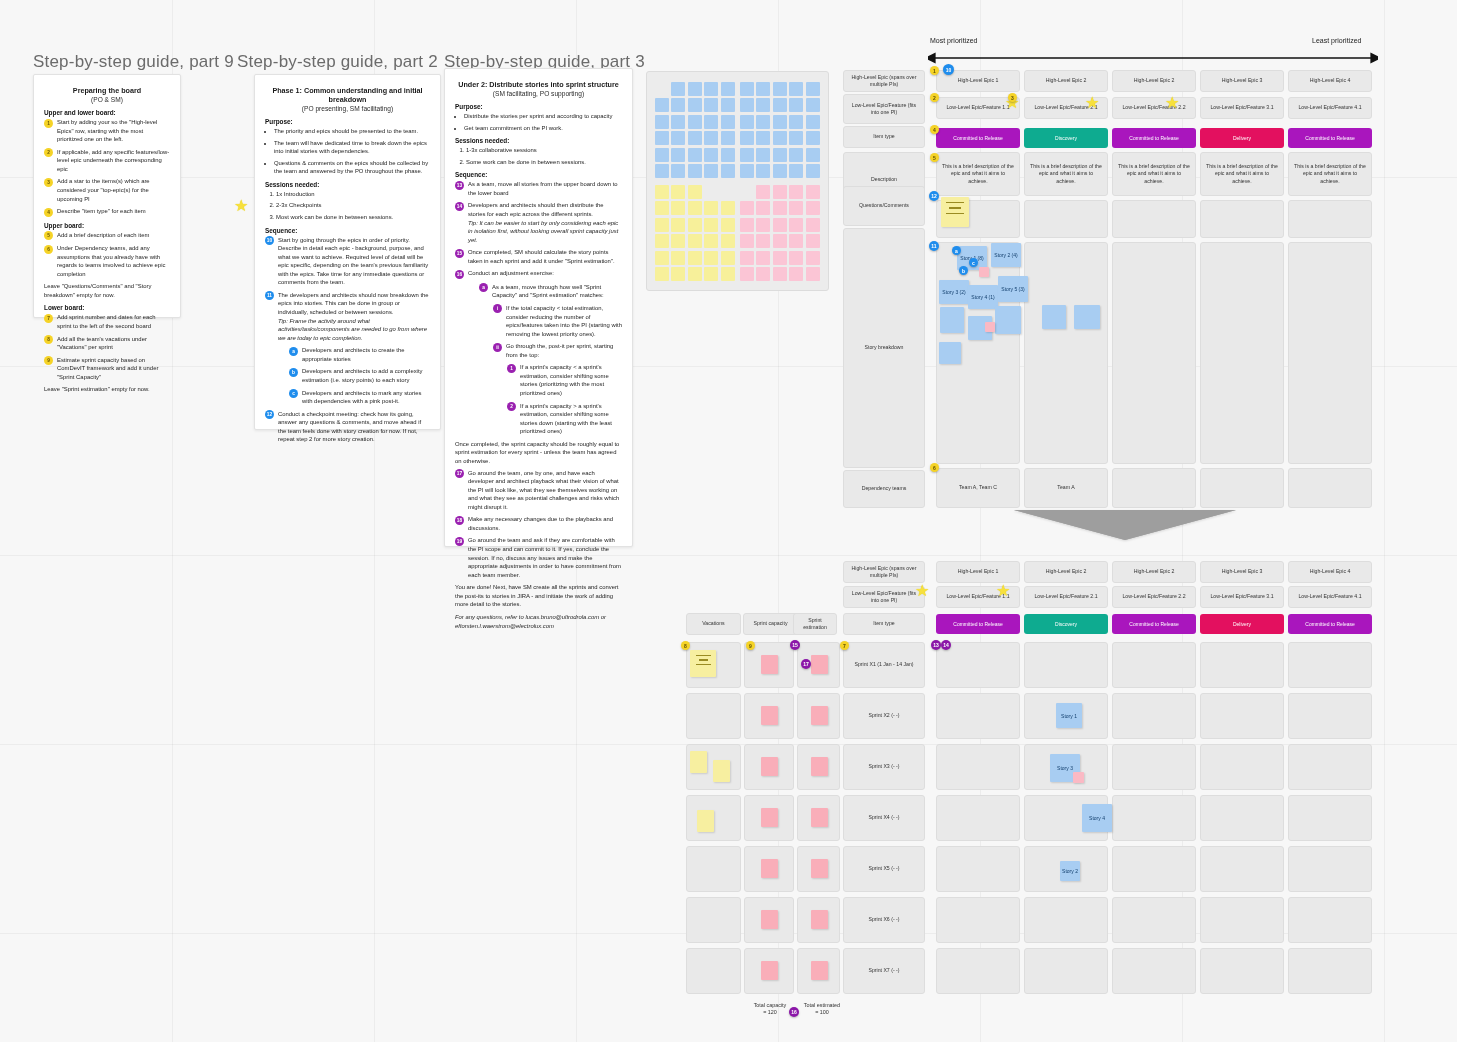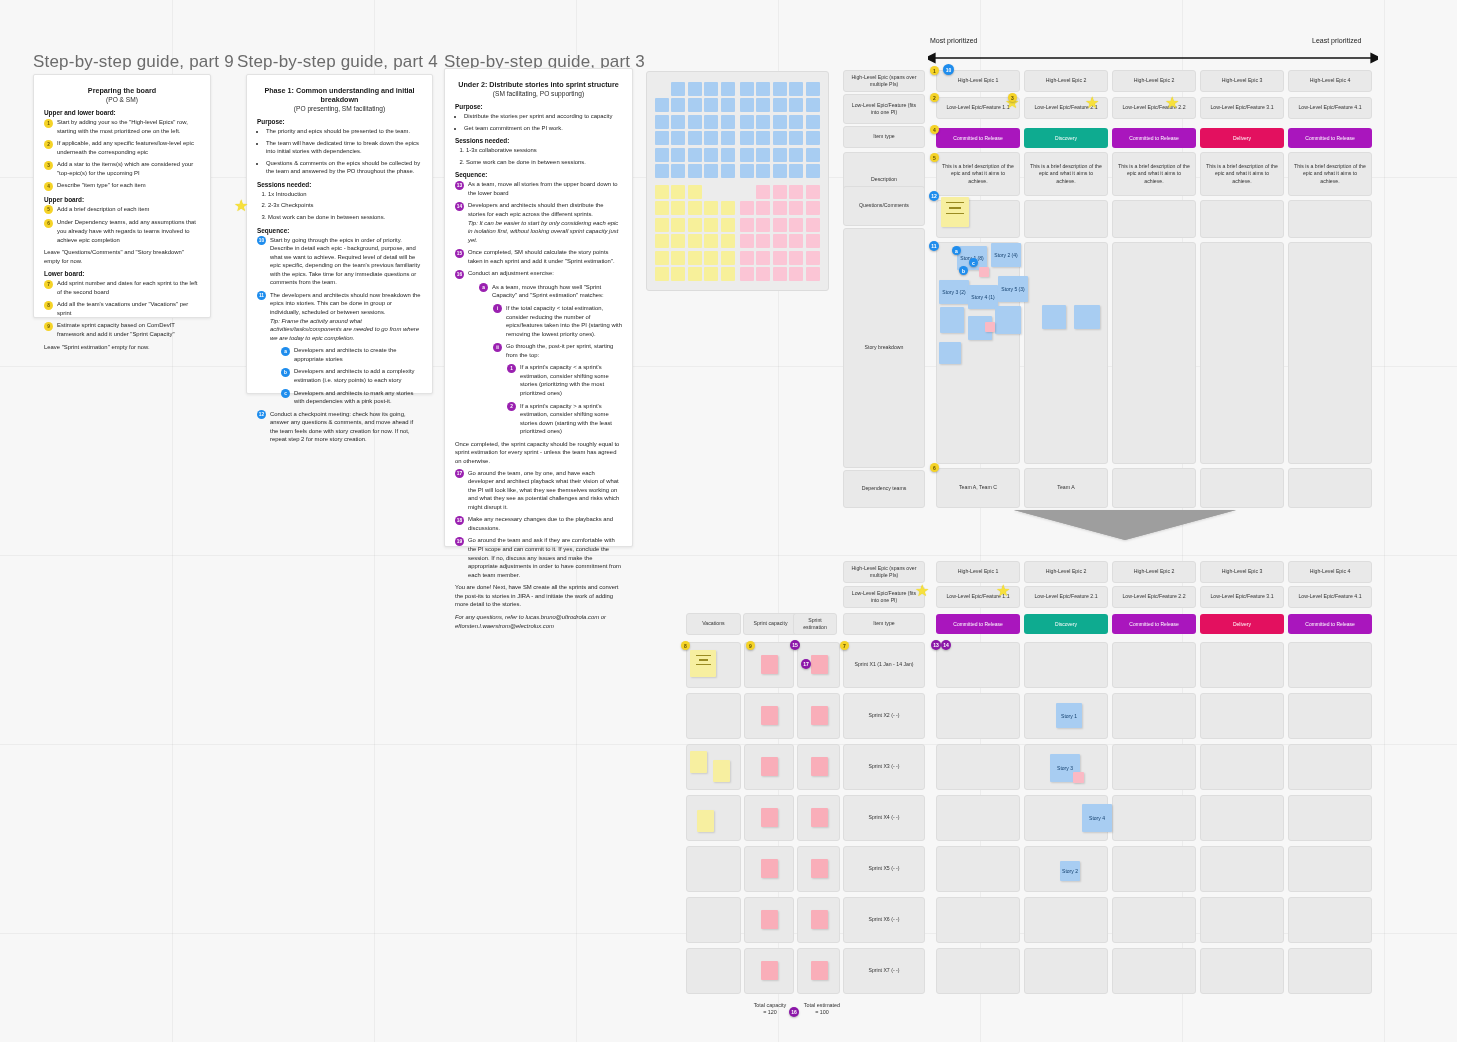--- a/index.html
+++ b/index.html
@@ -102,21 +102,21 @@
   .yellownote .ln{height:1.3px;background:#9a8b22;margin:0 auto;}
   .totals{font-size:5.4px;color:#333;text-align:center;line-height:1.3;}
   .big-arrow{filter:drop-shadow(0 1px 1px rgba(0,0,0,.12));}
 </style>
 </head>
 <body>
 
 <div id="grid"></div>
 
 <div class="abs guide-title" style="left:33px;top:52px;">Step-by-step guide, part 9</div>
-<div class="abs card" style="left:33px;top:74px;width:178px;height:244px;">
+<div class="abs card" style="left:33px;top:74px;width:148px;height:244px;">
   <h3>Preparing the board</h3>
   <div class="sub">(PO &amp; SM)</div>
 
   <h4>Upper and lower board:</h4>
   <div class="step">
       <span class="bullet b-yellow">1</span>
       <span class="txt">Start by adding your so the "High-level Epics" row, starting with the most prioritized one on the left.</span>
     </div>
   <div class="step">
       <span class="bullet b-yellow">2</span>
@@ -151,22 +151,22 @@
       <span class="bullet b-yellow">8</span>
       <span class="txt">Add all the team's vacations under "Vacations" per sprint</span>
     </div>
   <div class="step">
       <span class="bullet b-yellow">9</span>
       <span class="txt">Estimate sprint capacity based on ComDevIT framework and add it under "Sprint Capacity"</span>
     </div>
   <div class="note">Leave "Sprint estimation" empty for now.</div>
 </div>
 
-<div class="abs guide-title" style="left:237px;top:52px;">Step-by-step guide, part 4</div>
-<div class="abs card" style="left:246px;top:74px;width:187px;height:320px;">
+<div class="abs guide-title" style="left:237px;top:52px;">Step-by-step guide, part 2</div>
+<div class="abs card" style="left:254px;top:74px;width:187px;height:356px;">
   <h3>Phase 1: Common understanding and initial breakdown</h3>
   <div class="sub">(PO presenting, SM facilitating)</div>
 
   <h4>Purpose:</h4>
   <ul>
     <li>The priority and epics should be presented to the team.</li>
     <li>The team will have dedicated time to break down the epics into initial stories with dependencies.</li>
     <li>Questions &amp; comments on the epics should be collected by the team and answered by the PO throughout the phase.</li>
   </ul>
 

